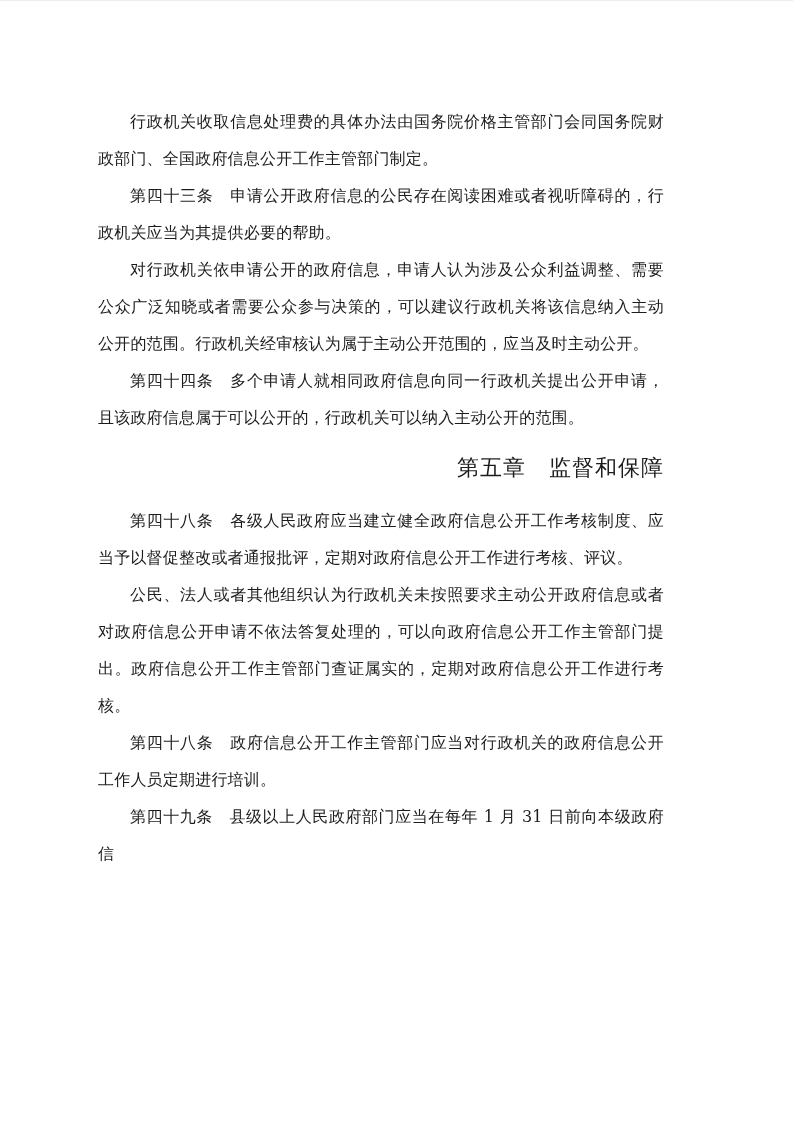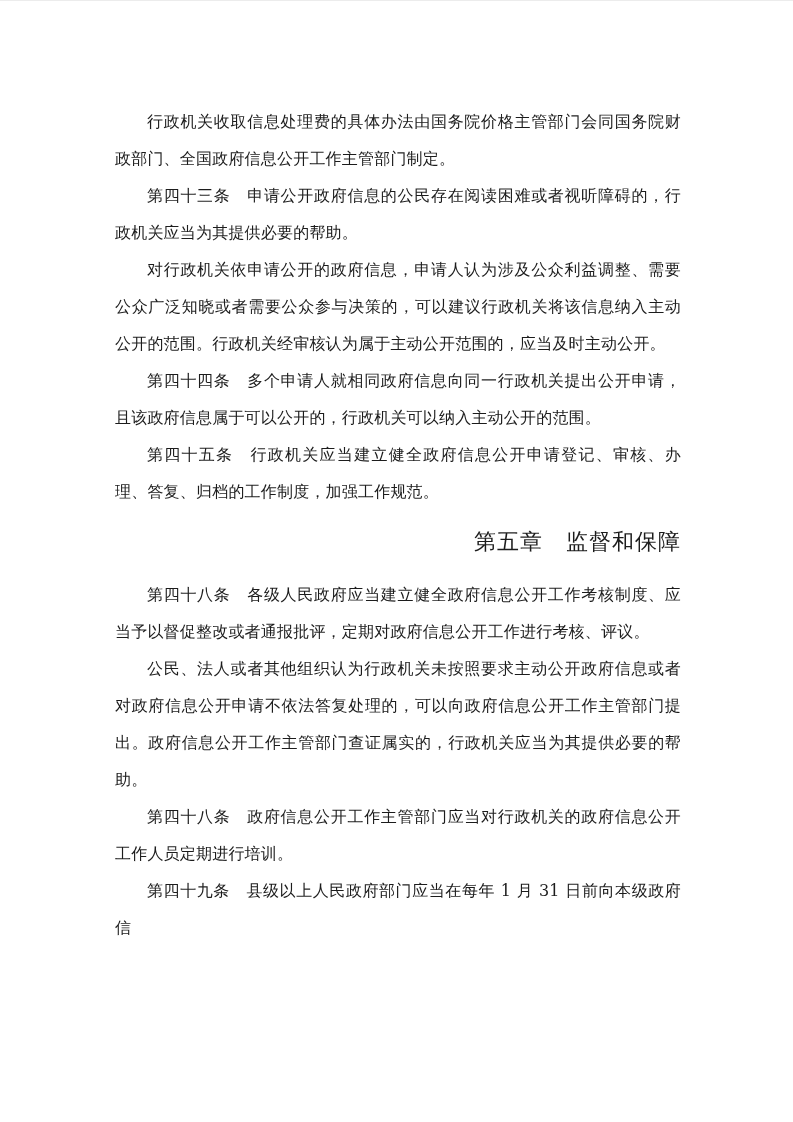--- a/index.html
+++ b/index.html
@@ -13,21 +13,21 @@
     height: 1122px;
     background: #ffffff;
     overflow: hidden;
     border-top: 1px solid #ececec;
     box-sizing: border-box;
     font-family: "DejaVu Serif", "Liberation Serif", serif;
     color: #1c1c1c;
   }
   .content {
     position: absolute;
-    left: 115px;
+    left: 98px;
     top: 102px;
     width: 566px;
   }
   p.body-para {
     margin: 0;
     font-size: 16px;
     line-height: 37px;
     text-align: justify;
     text-indent: 32px;
     letter-spacing: 0.2px;
@@ -49,20 +49,19 @@
 </style>
 </head>
 <body>
 
 <div class="page">
   <div class="content" id="doc-content">
       <p class="body-para"><span>行政机关收取信息处理费的具体办法由国务院价格主管部门会同国务院财政部门、全国政府信息公开工作主管部门制定。</span></p>
       <p class="body-para"><span class="article-num">第四十三条</span><span>　申请公开政府信息的公民存在阅读困难或者视听障碍的，行政机关应当为其提供必要的帮助。</span></p>
       <p class="body-para"><span>对行政机关依申请公开的政府信息，申请人认为涉及公众利益调整、需要公众广泛知晓或者需要公众参与决策的，可以建议行政机关将该信息纳入主动公开的范围。行政机关经审核认为属于主动公开范围的，应当及时主动公开。</span></p>
       <p class="body-para"><span class="article-num">第四十四条</span><span>　多个申请人就相同政府信息向同一行政机关提出公开申请，且该政府信息属于可以公开的，行政机关可以纳入主动公开的范围。</span></p>
-      <p class="body-para"><span class="article-num">第四十五条</span><span>　行政机关应当建立健全政府信息公开申请登记、审核、办理、答复、归档的工作制度，加强工作规范。</span></p>
       <p class="chapter-head"><span>第五章　监督和保障</span></p>
       <p class="body-para"><span class="article-num">第四十八条</span><span>　各级人民政府应当建立健全政府信息公开工作考核制度、应当予以督促整改或者通报批评，定期对政府信息公开工作进行考核、评议。</span></p>
-      <p class="body-para"><span>公民、法人或者其他组织认为行政机关未按照要求主动公开政府信息或者对政府信息公开申请不依法答复处理的，可以向政府信息公开工作主管部门提出。政府信息公开工作主管部门查证属实的，行政机关应当为其提供必要的帮助。</span></p>
+      <p class="body-para"><span>公民、法人或者其他组织认为行政机关未按照要求主动公开政府信息或者对政府信息公开申请不依法答复处理的，可以向政府信息公开工作主管部门提出。政府信息公开工作主管部门查证属实的，定期对政府信息公开工作进行考核。</span></p>
       <p class="body-para"><span class="article-num">第四十八条</span><span>　政府信息公开工作主管部门应当对行政机关的政府信息公开工作人员定期进行培训。</span></p>
       <p class="body-para"><span class="article-num">第四十九条</span><span>　县级以上人民政府部门应当在每年 1 月 31 日前向本级政府信</span></p>
     </div>
 </div>
 
 </body></html>

